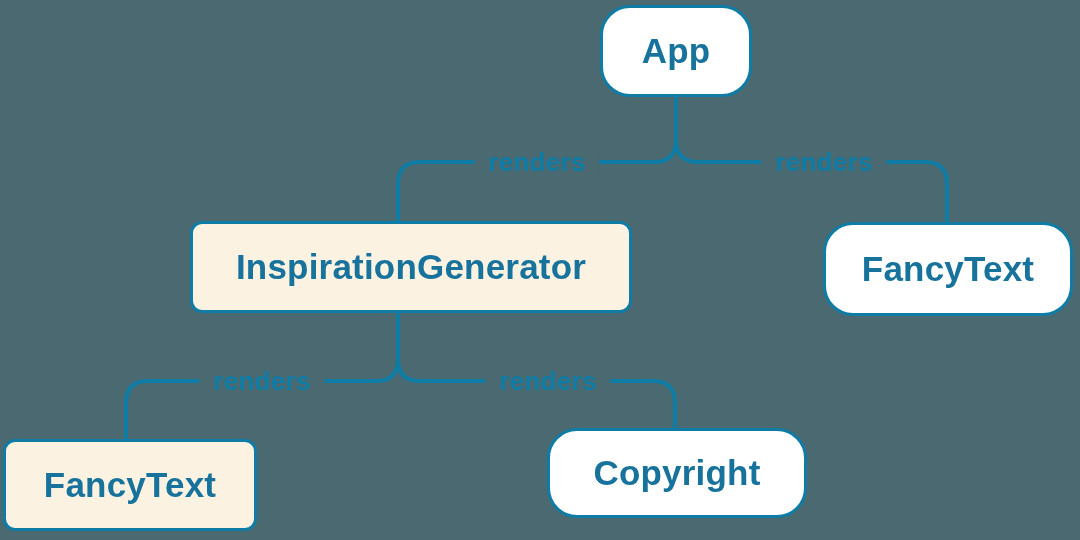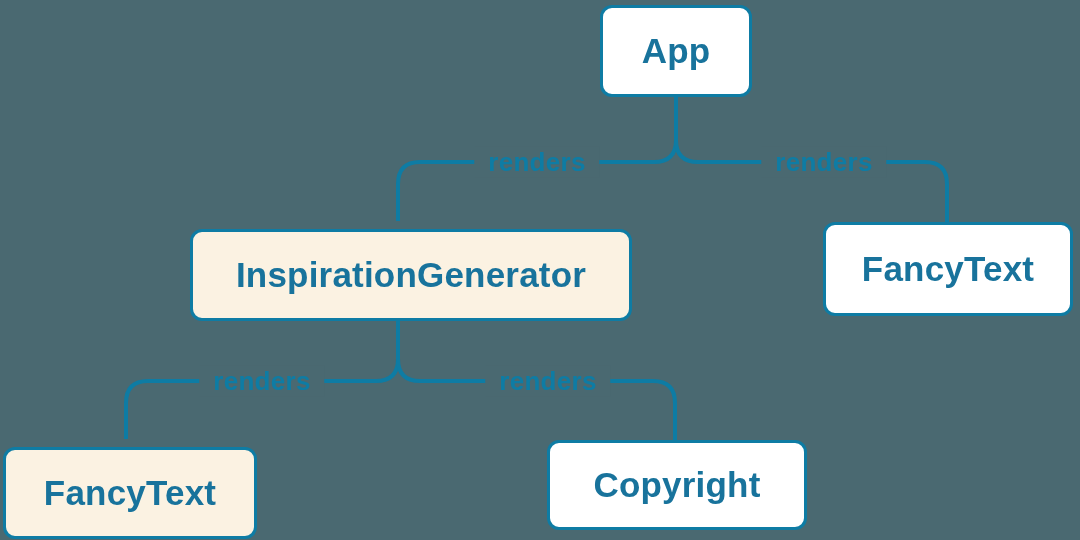--- a/index.html
+++ b/index.html
@@ -33,22 +33,22 @@
     align-items: center;
     justify-content: center;
     border: 3px solid var(--accent);
     border-radius: 12px;
     box-sizing: border-box;
     color: var(--node-text);
     font-size: 35px;
     font-weight: 600;
     letter-spacing: 0.2px;
   }
-  .node.white { background: var(--node-fill-white); }
-  .node.cream { background: var(--node-fill-cream); margin-top: 8px; }
+  .node.white { background: var(--node-fill-white); border-radius: 30px; }
+  .node.cream { background: var(--node-fill-cream); }
   .edge-label {
     position: absolute;
     transform: translate(-50%, -50%);
     background: var(--background);
     padding: 0 14px;
     color: var(--accent);
     font-size: 26px;
     font-weight: 700;
     letter-spacing: 0.3px;
     white-space: nowrap;
@@ -72,15 +72,15 @@
   <div class="edge-label" style="left:548px; top:381px;">renders</div>
 
   <div class="node white" style="left:600px; top:5px; width:152px; height:92px;">App</div>
 
   <div class="node cream" style="left:190px; top:221px; width:442px; height:92px;">InspirationGenerator</div>
 
   <div class="node white" style="left:823px; top:222px; width:250px; height:94px;">FancyText</div>
 
   <div class="node cream" style="left:3px; top:439px; width:254px; height:92px;">FancyText</div>
 
-  <div class="node white" style="left:547px; top:440px; width:260px; height:90px;">Copyright</div>
+  <div class="node white" style="left:547px; top:428px; width:260px; height:90px;">Copyright</div>
 
 </div>
 
 </body></html>

